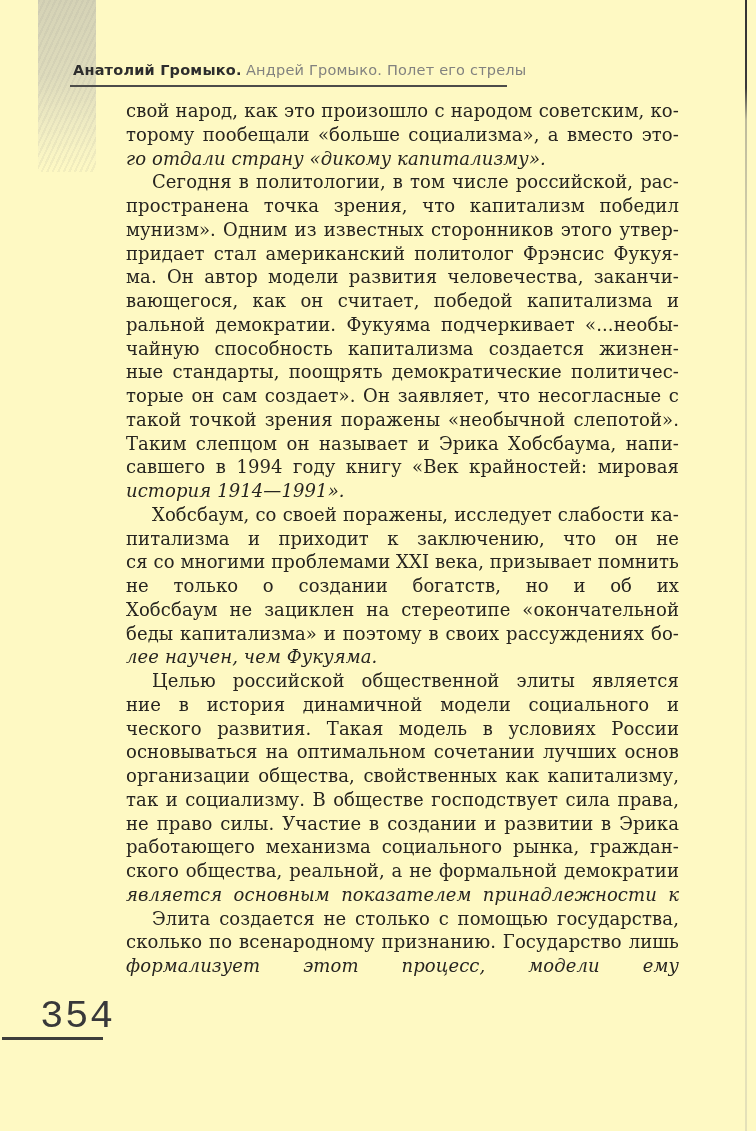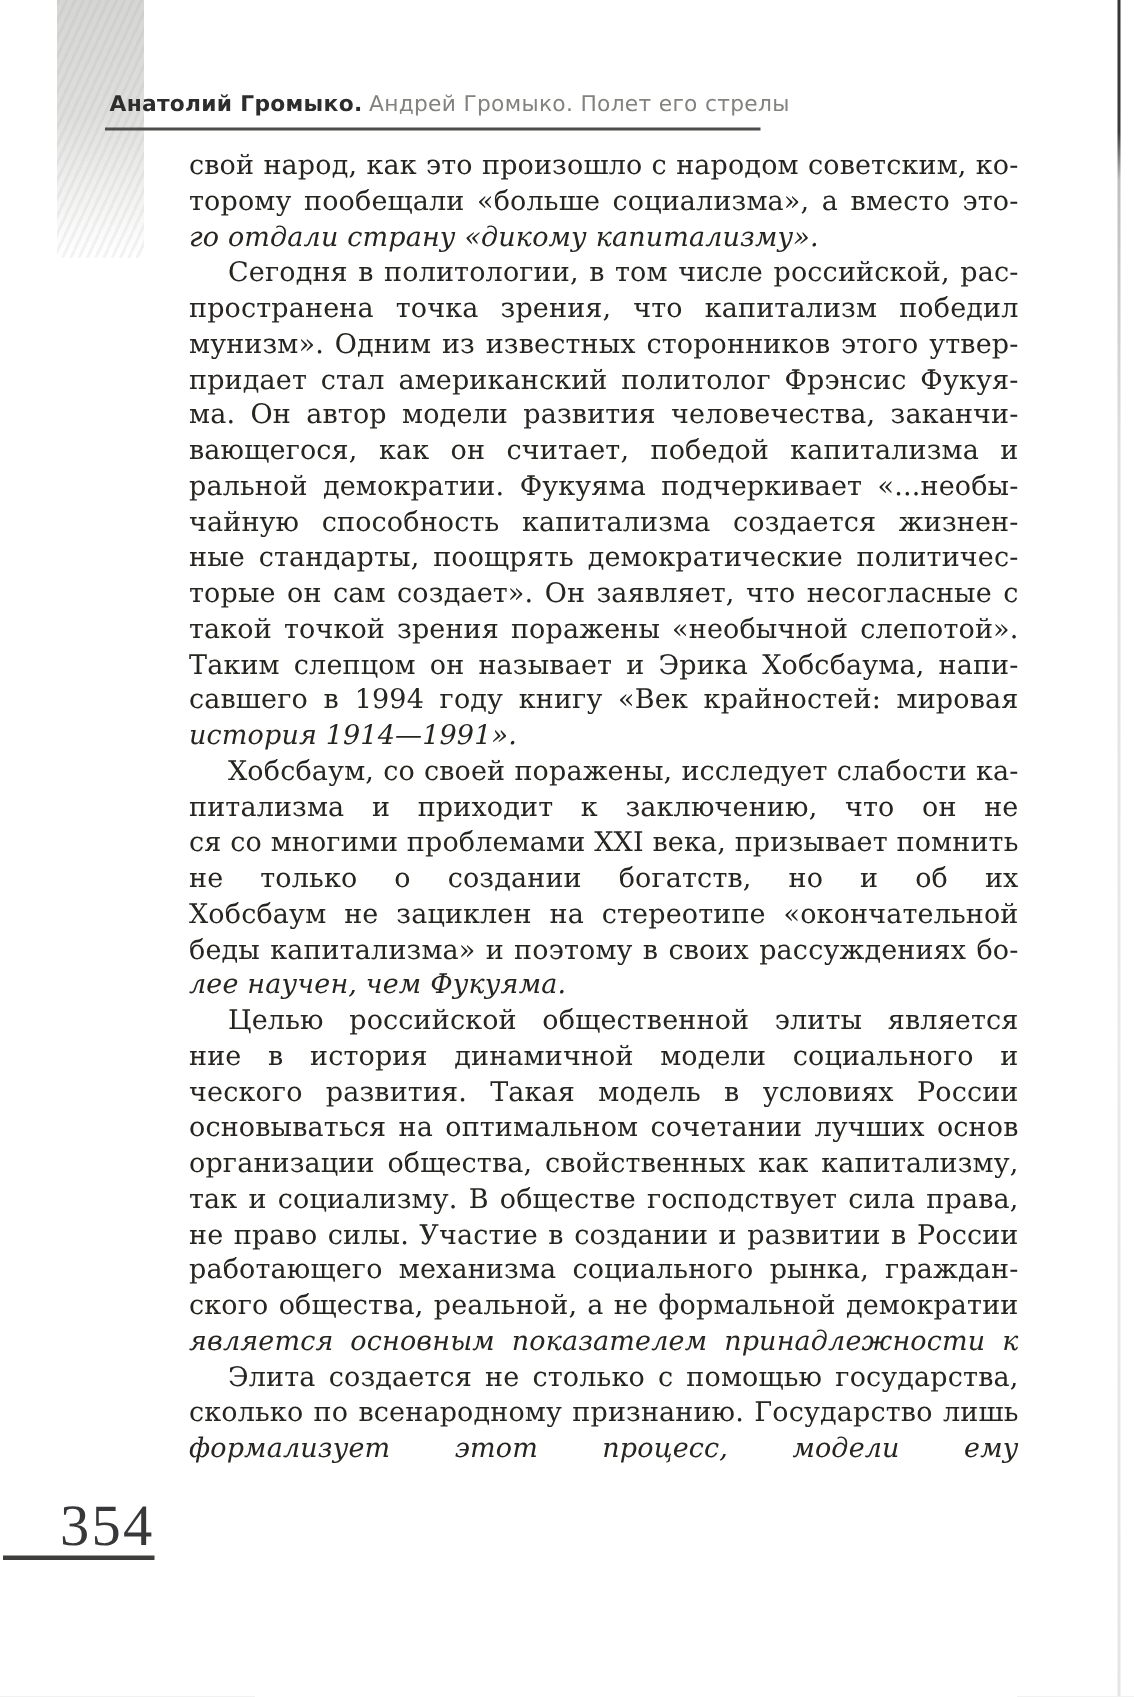--- a/index.html
+++ b/index.html
@@ -5,21 +5,21 @@
   html, body {
     margin: 0;
     padding: 0;
     background: #e8e8e6;
   }
   .page {
     position: relative;
     width: 756px;
     height: 1131px;
     margin: 0 auto;
-    background: #ffffff;
+    background: #fef9c3;
     overflow: hidden;
     font-family: "DejaVu Serif", serif;
   }
   
   .gutter-strip {
     position: absolute;
     left: 38px;
     top: 0;
     width: 58px;
     height: 172px;
@@ -82,21 +82,21 @@
     text-align-last: left;
     font-style: italic;
   }
   .line.first-indent {
     padding-left: 26px;
   }
   .page-number {
     position: absolute;
     left: 40px;
     top: 998px;
-    font-family: Liberation Serif, serif;
+    font-family: Liberation Mono, monospace;
     font-size: 39px;
     line-height: 39px;
     font-weight: normal;
     color: #38383a;
     letter-spacing: 1.5px;
   }
   .page-number-rule {
     position: absolute;
     left: 2px;
     top: 1037px;
@@ -148,21 +148,21 @@
         <div class="line">беды капитализма» и поэтому в своих рассуждениях бо-</div>
         <div class="line para-last">лее научен, чем Фукуяма.</div>
       </div>
       <div>
         <div class="line first-indent">Целью российской общественной элиты является созда-</div>
         <div class="line">ние в история динамичной модели социального и полити-</div>
         <div class="line">ческого развития. Такая модель в условиях России будет</div>
         <div class="line">основываться на оптимальном сочетании лучших основ</div>
         <div class="line">организации общества, свойственных как капитализму,</div>
         <div class="line">так и социализму. В обществе господствует сила права, а</div>
-        <div class="line">не право силы. Участие в создании и развитии в России</div>
+        <div class="line">не право силы. Участие в создании и развитии в Эрика</div>
         <div class="line">работающего механизма социального рынка, граждан-</div>
         <div class="line">ского общества, реальной, а не формальной демократии</div>
         <div class="line para-last">является основным показателем принадлежности к элите.</div>
       </div>
       <div>
         <div class="line first-indent">Элита создается не столько с помощью государства,</div>
         <div class="line">сколько по всенародному признанию. Государство лишь</div>
         <div class="line para-last">формализует этот процесс, модели ему легитимность.</div>
       </div>
     </div>

